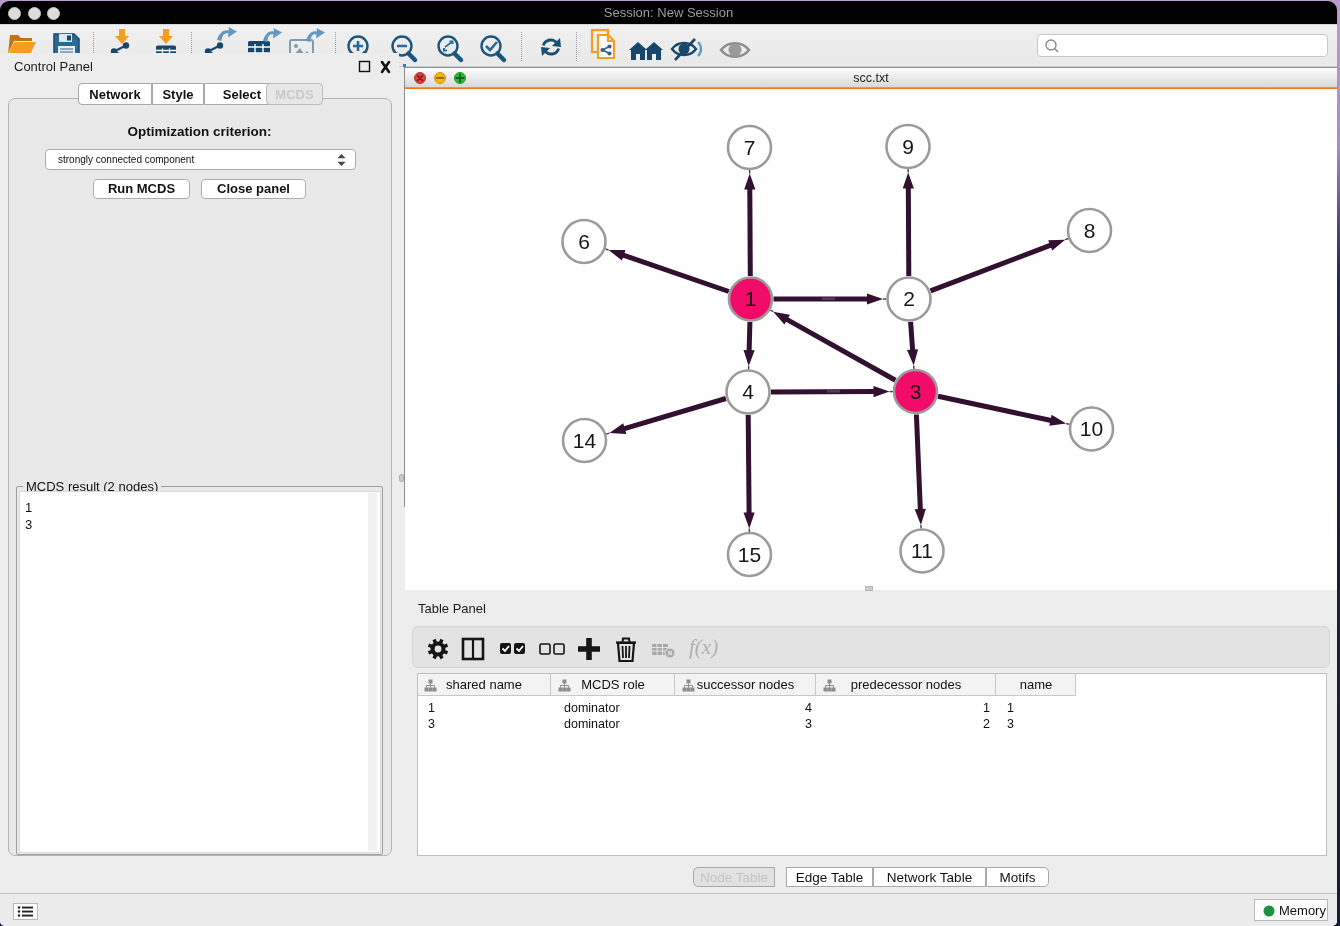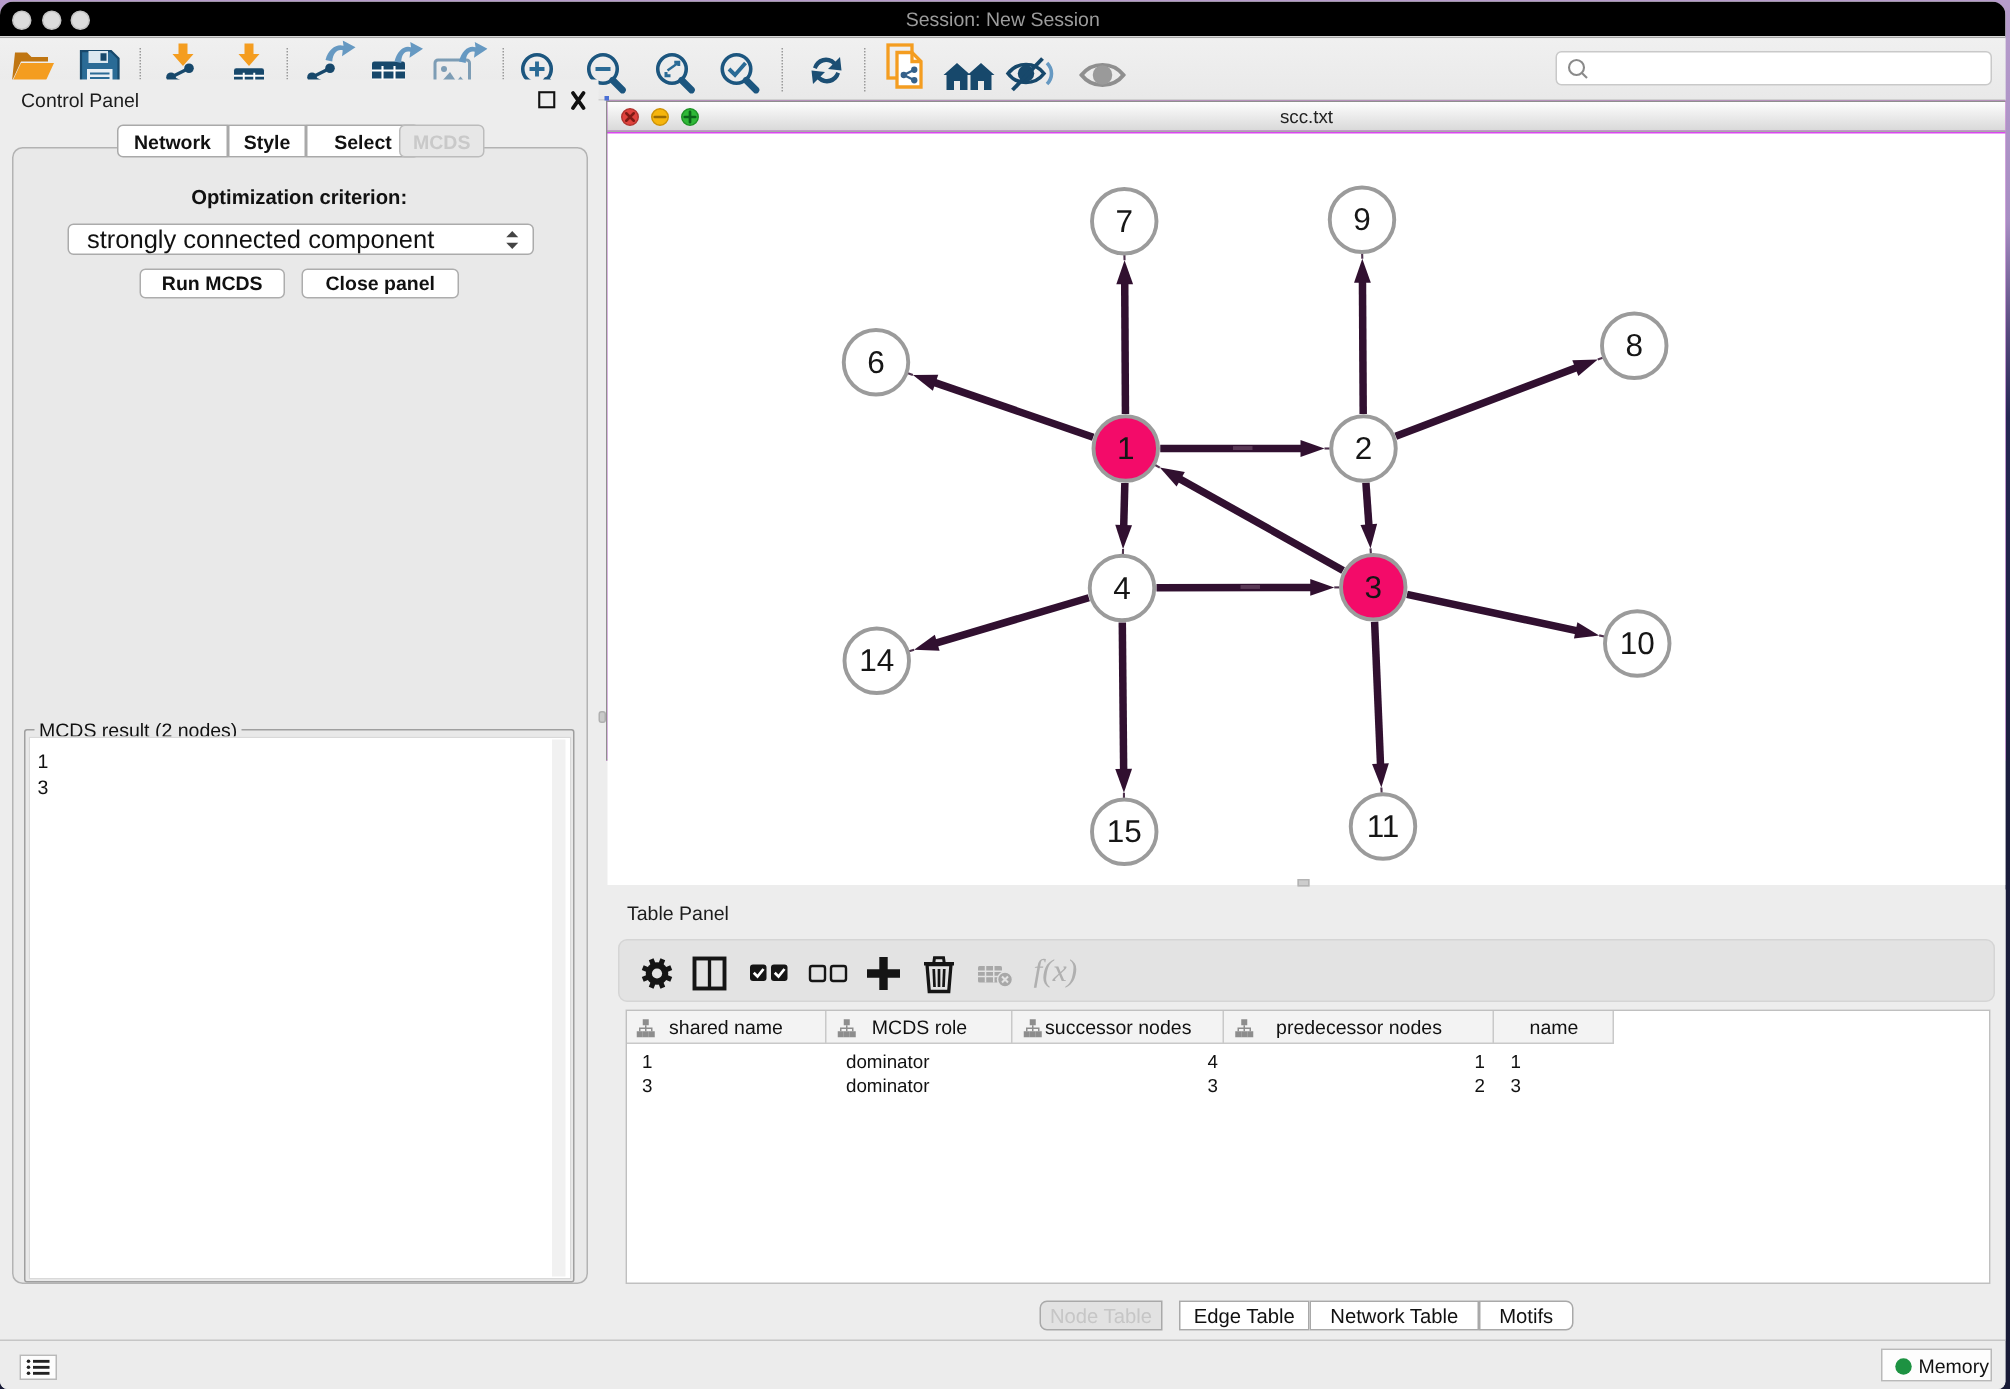--- a/index.html
+++ b/index.html
@@ -19,29 +19,29 @@
 
 #search { position:absolute; left:1037px; top:8px; width:291px; height:23px; background:#fff; border:1px solid #c9c9c9; border-radius:4px; }
 
 #cpanel { position:absolute; left:0; top:52px; width:399px; height:826px; background:#ededed; }
 #cpanel .hdr { position:absolute; left:14px; top:6px; font-size:13px; color:#1c1c1c; }
 .tabs { position:absolute; font-size:13px; z-index:5; font-weight:bold; }
 .tab { position:absolute; top:0; height:22px; border:1px solid #a9a9a9; background:#fff; color:#111;
   text-align:center; line-height:21px; }
 .panelbox { position:absolute; left:8px; top:45px; width:384px; height:758px; z-index:1; background:#e9e9e9; border:1px solid #b3b3b3; border-radius:7px; }
 #optlabel { position:absolute; left:0; top:71px; width:399px; text-align:center; font-size:13.5px; color:#111; z-index:2; font-weight:bold;}
-#dropdown { position:absolute; z-index:2; left:45px; top:96px; width:311px; height:21px; background:#fff; border:1px solid #ababab; border-radius:4px; font-size:17px; color:#111; line-height:19px; padding-left:12px; }
+#dropdown { position:absolute; z-index:2; left:45px; top:96px; width:311px; height:21px; background:#fff; border:1px solid #ababab; border-radius:4px; font-size:10px; color:#111; line-height:19px; padding-left:12px; }
 .btn { position:absolute; z-index:2; font-weight:bold; top:126px; height:20px; background:#fff; border:1px solid #adadad; border-radius:4px; font-size:13px; color:#111; text-align:center; line-height:18px; }
 
 #fieldset { position:absolute; left:16px; top:433px; width:367px; height:369px; z-index:2; border:1px solid #9f9f9f; border-radius:2px; }
 #fieldset .lab { position:absolute; left:6px; top:-8px; background:#e9e9e9; padding:0 3px; font-size:13px; color:#111; white-space:nowrap;}
 #fieldtext { position:absolute; left:2px; top:4px; width:362px; height:362px; background:#fff; border:1px solid #d9d9d9; font-size:13px; color:#111; line-height:17px; padding:7px 0 0 5px; }
 #fieldtext .sb { position:absolute; right:3px; top:1px; width:9px; height:358px; background:#f1f1f1; }
 
-#netwin { position:absolute; left:404px; top:66px; width:934px; height:440px; border:1px solid #8e8e8e; background:#d946ef; }
+#netwin { position:absolute; left:404px; top:66px; width:934px; height:440px; border:1px solid #8e8e8e; background:#f97316; }
 #nettitle { position:absolute; left:0; top:0; width:932px; height:20px; background:linear-gradient(#fdfdfd,#d9d9d9); border-bottom:1px solid #a8a8a8; }
 #nettitle .t { position:absolute; top:3px; left:0; width:932px; text-align:center; font-size:12.5px; color:#222; }
 .mac { position:absolute; top:4px; width:12px; height:12px; border-radius:50%; }
 #netcanvas { position:absolute; left:0; top:21px; width:932px; height:501px; background:#fff; overflow:hidden; }
 
 #tpanel { position:absolute; left:404px; top:592px; width:934px; height:300px; background:#ededed; }
 #tpanel .hdr { position:absolute; left:14px; top:8px; font-size:13px; color:#1c1c1c; }
 #ttoolbar { position:absolute; left:8px; top:33px; width:918px; height:42px; background:#e3e3e3; border:1px solid #d5d5d5; border-radius:6px; }
 #ttable { position:absolute; left:13px; top:80px; width:910px; height:183px; background:#fff; border:1px solid #c0c0c0; }
 #thead { position:absolute; left:0; top:0; width:658px; height:22px; background:#f3f3f3; border-bottom:1px solid #c9c9c9; font-size:13px; color:#111; }

